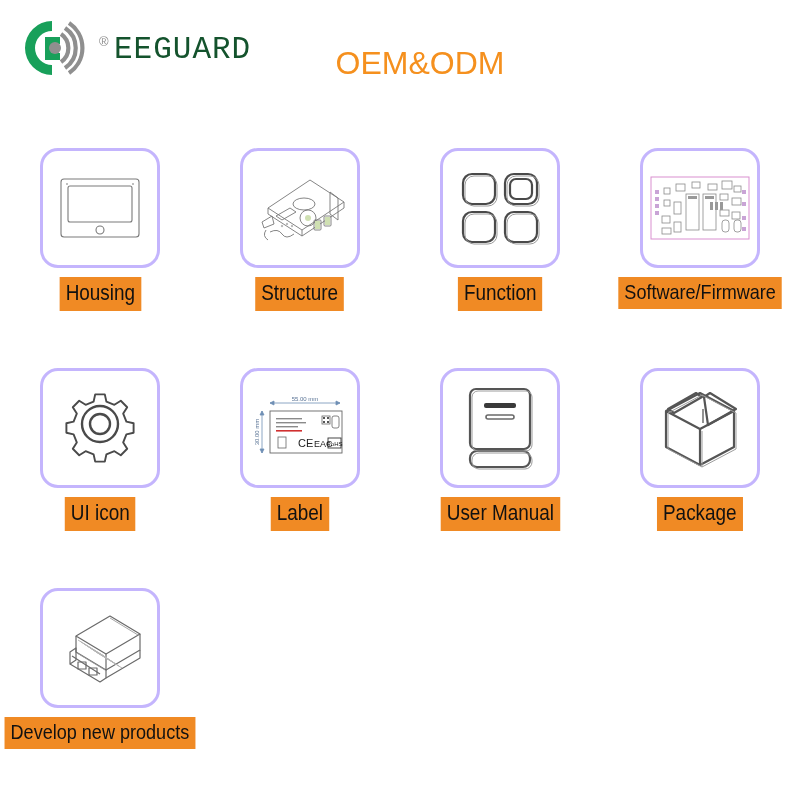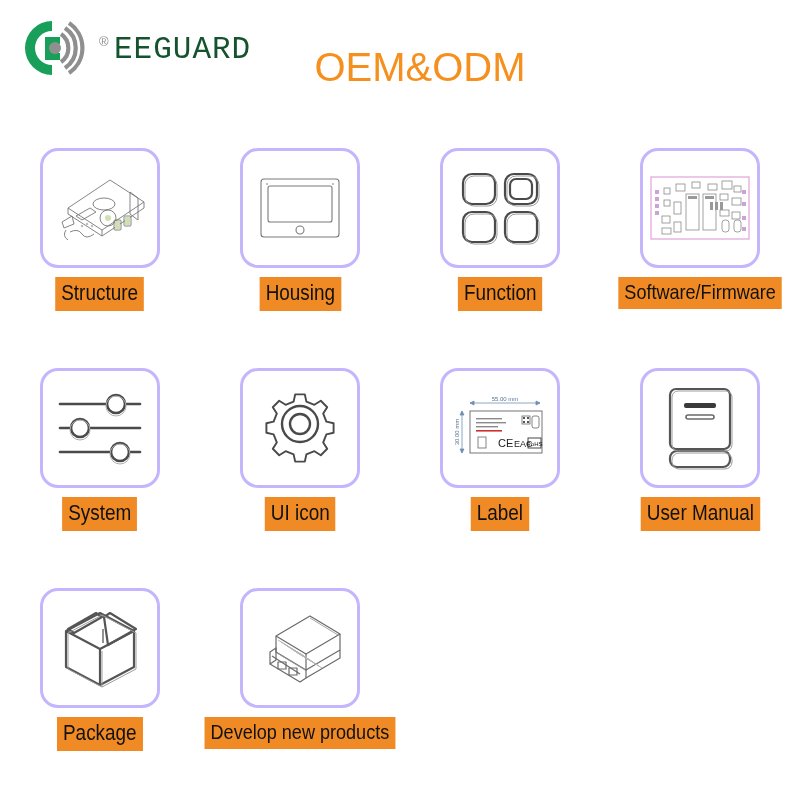--- a/index.html
+++ b/index.html
@@ -27,21 +27,21 @@
   #logo-word{
     font-size:31px;letter-spacing:1px;color:#14532d;
     font-family:Liberation Mono, monospace;
     font-weight:400;line-height:1;
     margin-left:16px;
   }
   #page-title{
     position:absolute;left:0;top:45px;width:800px;
     text-align:center;
     color:#F5901E;
-    font-size:40px;font-weight:400;
+    font-size:32px;font-weight:400;
     font-family:"Liberation Sans", sans-serif;
     letter-spacing:0px;
     padding-left:40px;
     box-sizing:border-box;
   }
 
   
   #grid{
     position:absolute;left:0;top:136px;width:800px;height:664px;
     display:grid;
@@ -95,20 +95,33 @@
       </svg>
       <span id="logo-reg">®</span>
     </div>
     <span id="logo-word">EEGUARD</span>
   </div>
 
   <div id="page-title">OEM&amp;ODM</div>
 </div>
 
 <div id="grid">
+
+  <div class="cell">
+    <div class="card">
+      <svg width="86" height="74" viewBox="0 0 86 74">
+        <rect x="4" y="8" width="78" height="58" rx="3" fill="#fff" stroke="#7a7a7a" stroke-width="1.1"></rect>
+        <rect x="11" y="15" width="64" height="36" rx="2" fill="#fff" stroke="#7a7a7a" stroke-width="1.1"></rect>
+        <circle cx="43" cy="59" r="4" fill="#fff" stroke="#7a7a7a" stroke-width="1.1"></circle>
+        <circle cx="10" cy="13" r="1" fill="#aaa"></circle>
+          <circle cx="76" cy="13" r="1" fill="#aaa"></circle>
+      </svg>
+    </div>
+    <div class="label">Housing</div>
+  </div>
 
   <div class="cell">
     <div class="card">
       <svg width="96" height="80" viewBox="0 0 96 80">
         <g fill="none" stroke="#777" stroke-width="0.9" stroke-linejoin="round">
           <path d="M16 40 L58 12 L92 34 L50 62 Z"></path>
           <path d="M16 40 L16 46 L50 68 L50 62"></path>
           <path d="M92 34 L92 40 L50 68"></path>
           <path d="M78 24 L86 30 L86 52 L78 46 Z"></path>
           <ellipse cx="52" cy="36" rx="11" ry="6"></ellipse>
@@ -126,33 +139,20 @@
           <circle cx="56" cy="50" r="3"></circle>
         </g>
         <g fill="#bbb">
           <circle cx="30" cy="58" r="1.2"></circle>
             <circle cx="35" cy="56" r="1.2"></circle>
             <circle cx="40" cy="58" r="1.2"></circle>
         </g>
       </svg>
     </div>
     <div class="label">Structure</div>
-  </div>
-
-  <div class="cell">
-    <div class="card">
-      <svg width="86" height="74" viewBox="0 0 86 74">
-        <rect x="4" y="8" width="78" height="58" rx="3" fill="#fff" stroke="#7a7a7a" stroke-width="1.1"></rect>
-        <rect x="11" y="15" width="64" height="36" rx="2" fill="#fff" stroke="#7a7a7a" stroke-width="1.1"></rect>
-        <circle cx="43" cy="59" r="4" fill="#fff" stroke="#7a7a7a" stroke-width="1.1"></circle>
-        <circle cx="10" cy="13" r="1" fill="#aaa"></circle>
-          <circle cx="76" cy="13" r="1" fill="#aaa"></circle>
-      </svg>
-    </div>
-    <div class="label">Housing</div>
   </div>
 
   <div class="cell">
     <div class="card">
       <svg width="86" height="80" viewBox="0 0 86 80">
         <g fill="none" stroke="#4a4a4a" stroke-width="2.2">
           <rect x="6" y="6" width="32" height="30" rx="9"></rect>
           <rect x="48" y="6" width="32" height="30" rx="9"></rect>
           <rect x="53" y="11" width="22" height="20" rx="6"></rect>
           <rect x="6" y="44" width="32" height="30" rx="9"></rect>
@@ -209,42 +209,20 @@
             <rect x="57" y="24" width="9" height="3"></rect>
           <rect x="62" y="30" width="3" height="8"></rect>
             <rect x="67" y="30" width="3" height="8"></rect>
           <rect x="72" y="30" width="3" height="8"></rect>
         </g>
       </svg>
     </div>
     <div class="label wide">Software/Firmware</div>
   </div>
 
-  <div class="cell">
-    <div class="card">
-      <svg width="92" height="76" viewBox="0 0 92 76">
-        <g stroke="#4a4a4a" stroke-width="2.6" stroke-linecap="round" fill="none">
-          <line x1="6" y1="14" x2="86" y2="14"></line>
-          <line x1="6" y1="38" x2="86" y2="38"></line>
-          <line x1="6" y1="62" x2="86" y2="62"></line>
-        </g>
-        <g fill="#fff" stroke="#4a4a4a" stroke-width="2.6">
-          <circle cx="62" cy="14" r="9"></circle>
-          <circle cx="26" cy="38" r="9"></circle>
-          <circle cx="66" cy="62" r="9"></circle>
-        </g>
-        <g fill="none" stroke="#b0b0b0" stroke-width="1">
-          <circle cx="62" cy="16" r="10"></circle>
-            <circle cx="26" cy="40" r="10"></circle>
-            <circle cx="66" cy="64" r="10"></circle>
-        </g>
-      </svg>
-    </div>
-    <div class="label">System</div>
-  </div>
 
   <div class="cell">
     <div class="card">
       <svg width="84" height="84" viewBox="0 0 84 84">
         <g transform="translate(42,42)" fill="none" stroke="#4a4a4a" stroke-width="2.4" stroke-linejoin="round">
           <path d="M -6 -37 L 6 -37 L 8 -28 L 18 -24 L 26 -29 L 34 -21 L 29 -13 L 33 -3 L 42 -1 L 42 11 L 33 13 L 29 23 L 34 31 L 26 39 L 18 34 L 8 38 L 6 47 L -6 47 L -8 38 L -18 34 L -26 39 L -34 31 L -29 23 L -33 13 L -42 11 L -42 -1 L -33 -3 L -29 -13 L -34 -21 L -26 -29 L -18 -24 L -8 -28 Z" transform="scale(0.80) translate(0,-5)"></path>
           <circle cx="0" cy="-4" r="18"></circle>
           <circle cx="0" cy="-4" r="10"></circle>
         </g>
       </svg>

